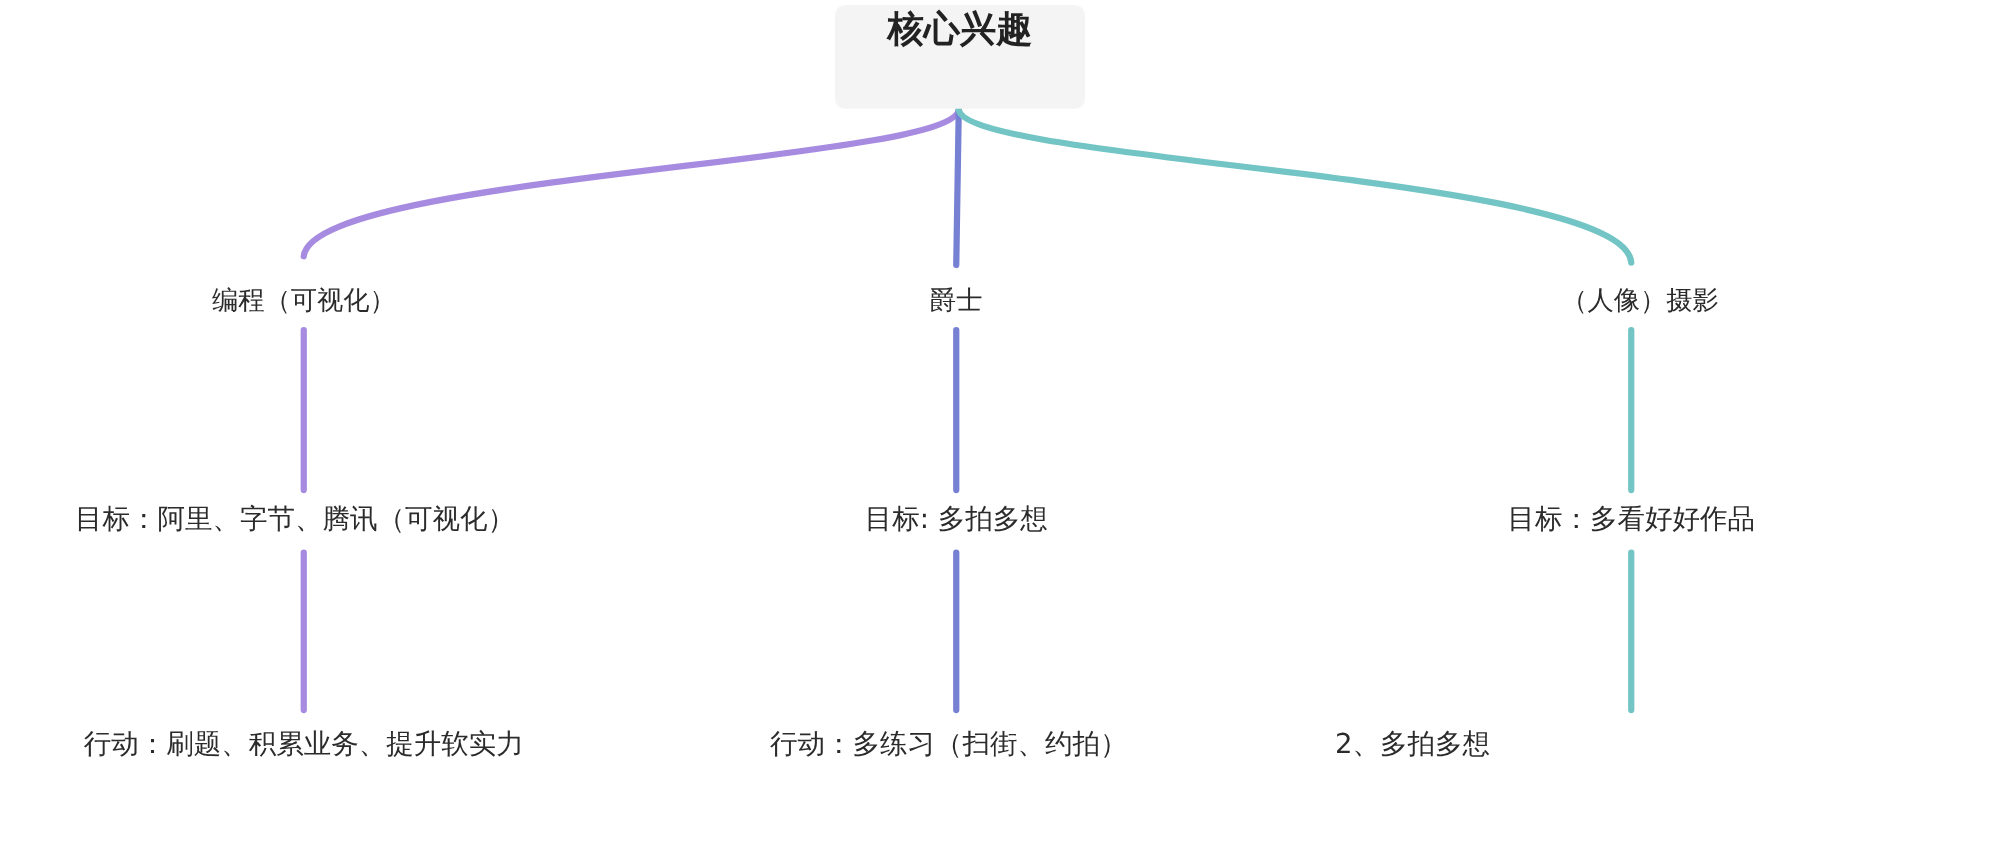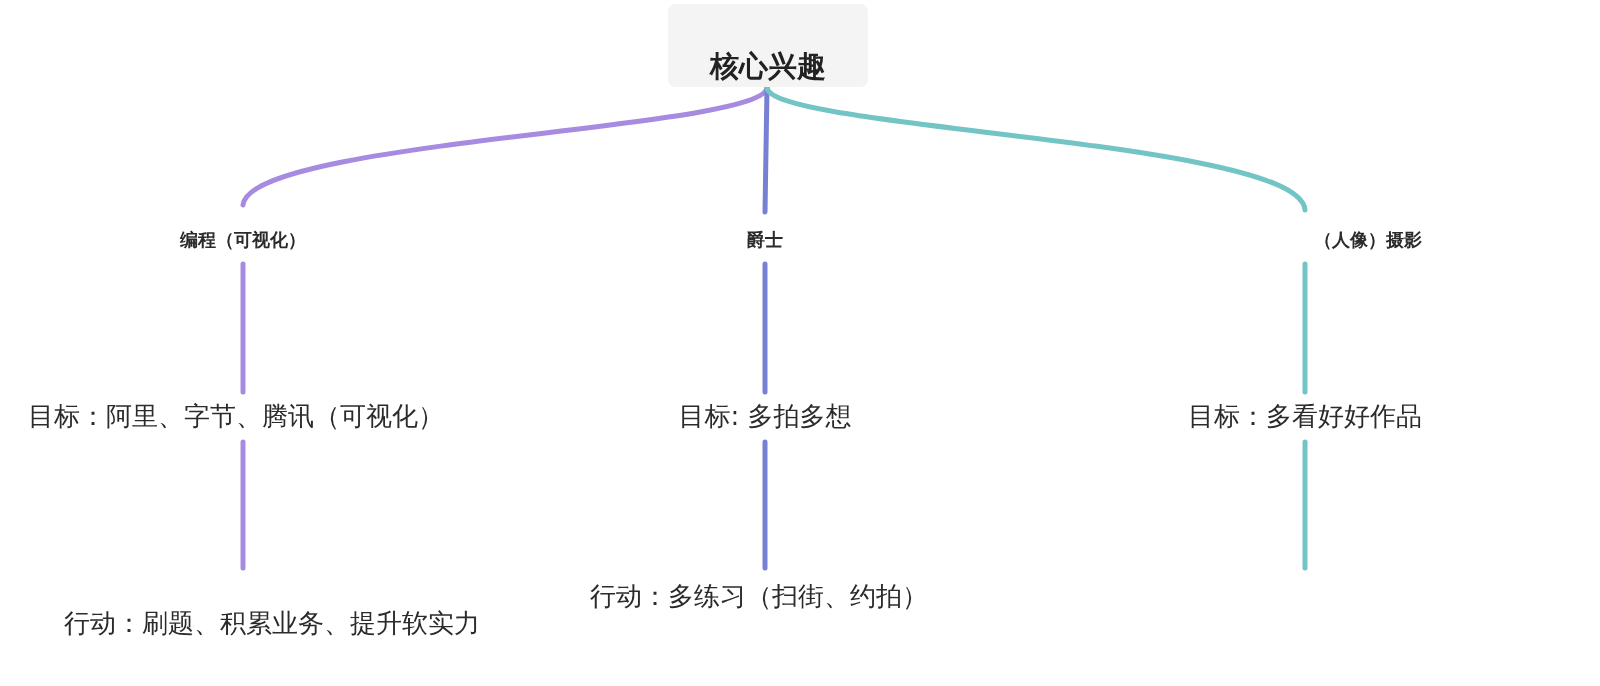--- a/index.html
+++ b/index.html
@@ -1,23 +1,23 @@
 <!DOCTYPE html>
 <html><head>
   <meta charset="utf-8">
   <style>
     html, body { margin: 0; padding: 0; background: #ffffff; }
     body { width: 1600px; height: 686px; position: relative; overflow: hidden;
            font-family: "DejaVu Sans", "Liberation Sans", sans-serif; color: #2b2b2b; }
     svg.links { position: absolute; left: 0; top: 0; width: 1600px; height: 686px; }
     .root { position: absolute; left: 668px; top: 4px; width: 200px; height: 83px;
-            background: #f4f4f4; border-radius: 8px; display: flex; align-items: flex-end;
+            background: #f4f4f4; border-radius: 8px; display: flex; align-items: flex-start;
             justify-content: center; font-size: 29px; font-weight: bold; color: #222; }
-    .node { position: absolute; white-space: nowrap; font-size: 26px; line-height: 36px; }
-    .branch { font-weight: bold; font-size: 18px; }
+    .node { position: absolute; white-space: nowrap; font-size: 22px; line-height: 36px; }
+    .branch { font-weight: normal; font-size: 21px; }
     .c { transform: translateX(-50%); text-align: center; }
   </style>
 </head>
 <body>
 
 <svg class="links" viewBox="0 0 1600 686">
 
   <path d="M767 88 C 760 130, 250 140, 243 205" fill="none" stroke="#a78be0" stroke-width="5" stroke-linecap="round"></path>
   <path d="M767 88 L 765 212" fill="none" stroke="#7681d4" stroke-width="5" stroke-linecap="round"></path>
   <path d="M767 88 C 775 130, 1300 140, 1305 210" fill="none" stroke="#72c5c4" stroke-width="5" stroke-linecap="round"></path>
@@ -29,22 +29,23 @@
   <line x1="1305" y1="264" x2="1305" y2="392" stroke="#72c5c4" stroke-width="5" stroke-linecap="round"></line>
   <line x1="1305" y1="442" x2="1305" y2="568" stroke="#72c5c4" stroke-width="5" stroke-linecap="round"></line>
 </svg>
 
 <div class="root">
   <span>核心兴趣</span>
 </div>
 
 <div class="node branch c" style="left:243px; top:222px;">编程（可视化）</div>
 <div class="node c" style="left:236px; top:398px;">目标：阿里、字节、腾讯（可视化）</div>
-<div class="node c" style="left:243px; top:605px;margin-left:29px;">行动：刷题、积累业务、提升软实力</div>
+<div class="node c" style="left:243px; top:578px;">行动：刷题、积累业务、提升软实力</div>
 
 <div class="node branch c" style="left:765px; top:222px;">爵士</div>
 <div class="node c" style="left:765px; top:398px;">目标: 多拍多想</div>
 <div class="node c" style="left:759px; top:578px;">行动：多练习（扫街、约拍）</div>
 
-<div class="node branch c" style="left:1368px; top:222px;">（人像）摄影</div>
+<div class="node branch c" style="left:1312px; top:222px;">（人像）摄影</div>
 <div class="node c" style="left:1305px; top:398px;">目标：多看好好作品</div>
 <div class="node" style="left:1068px; top:578px;">
+  <div>2、多拍多想</div>
 </div>
 
 </body></html>

